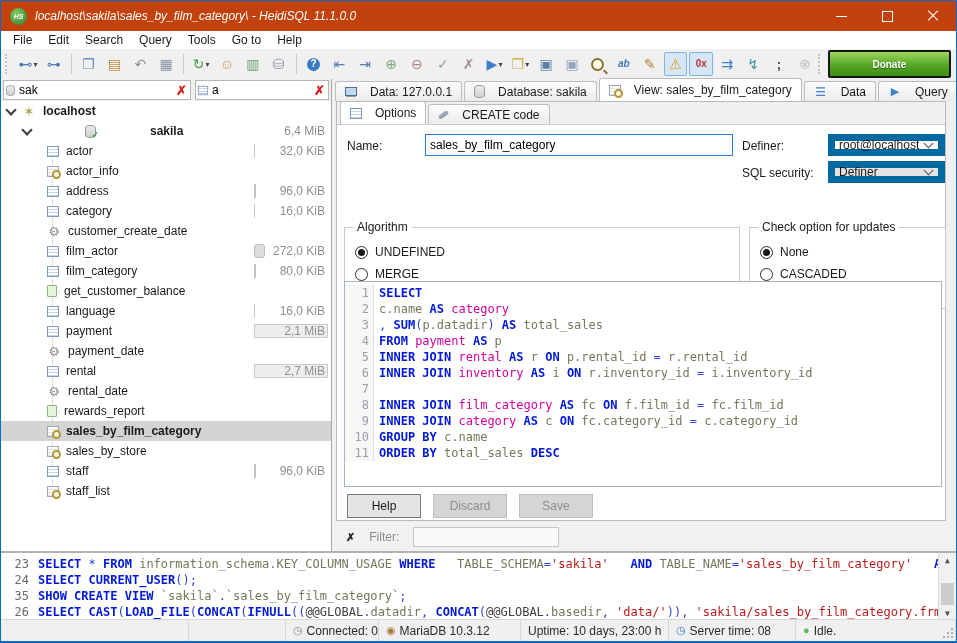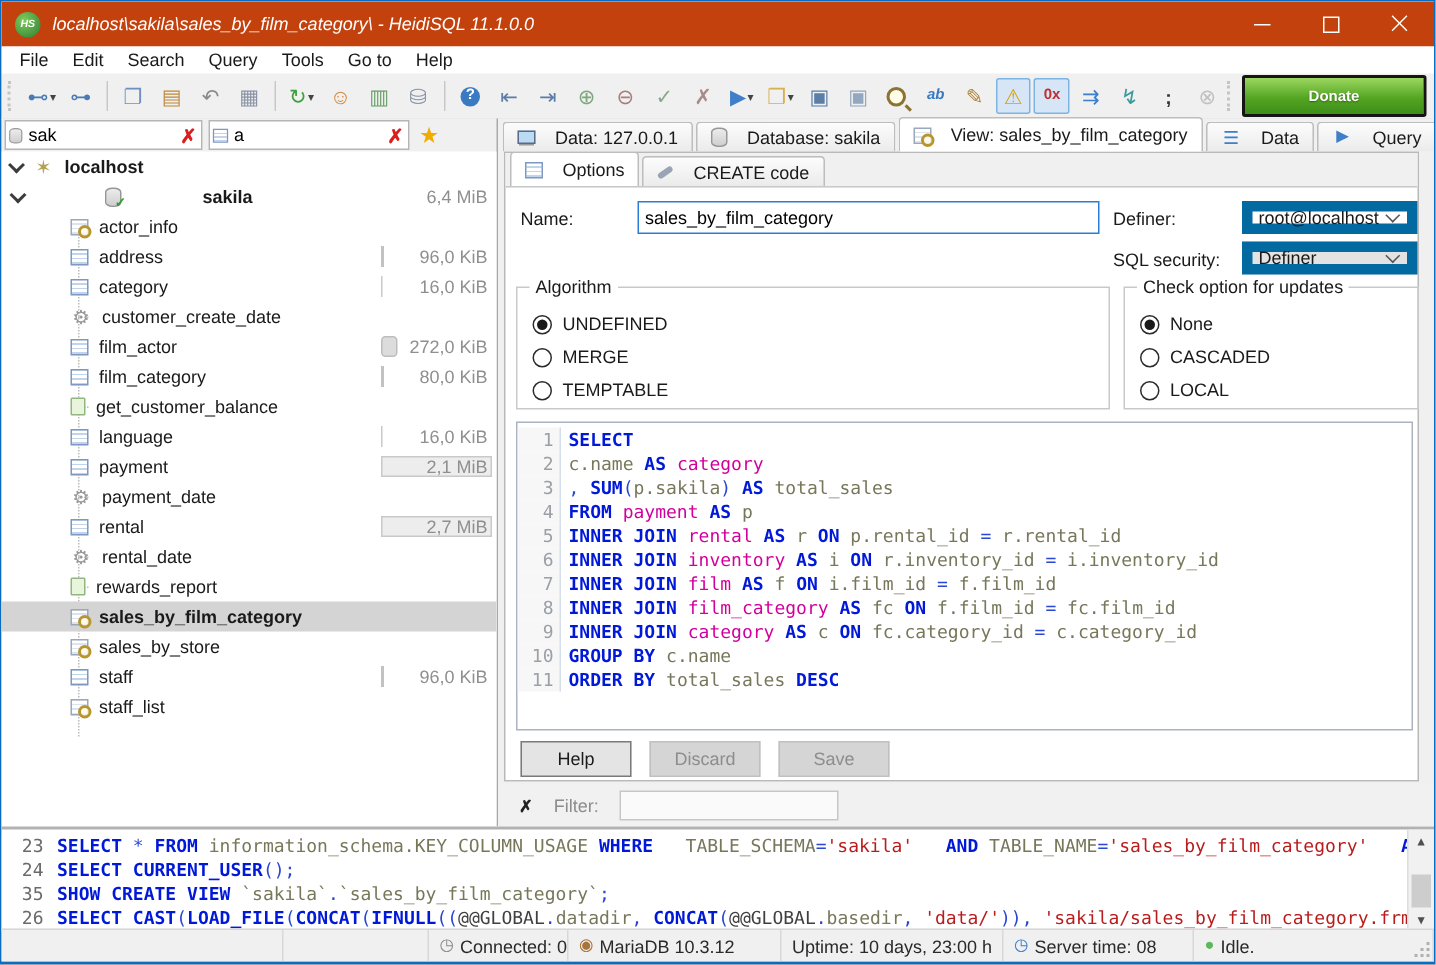--- a/index.html
+++ b/index.html
@@ -45,21 +45,21 @@
   
   .sidebar{position:absolute;top:78px;left:0;width:331px;height:472px;background:#f0f0f0;border-right:1px solid #a9a9a9;box-sizing:border-box;}
   .filterrow{height:22px;display:flex;align-items:center;}
   .fbox{position:relative;height:20px;background:#fff;border:1px solid #b5b5b5;box-sizing:border-box;display:flex;align-items:center;}
   .fbox input{border:0;outline:none;flex:1;font:12px "Liberation Sans",sans-serif;padding:0 2px;min-width:0;background:transparent;}
   .fclear{color:#d81e1e;font-weight:bold;font-size:13px;padding:0 3px;line-height:1;}
   .fstar{width:26px;height:20px;display:flex;align-items:center;justify-content:center;color:#f0ad00;font-size:15px;}
   .tree{position:absolute;top:22px;left:0;right:0;bottom:0;background:#fff;overflow:hidden;}
   .guides{position:absolute;left:51px;top:50px;height:340px;border-left:1px dotted #bcbcbc;}
   .trow{height:20px;display:flex;align-items:center;position:relative;white-space:nowrap;}
-  .trow.l0{padding-left:5px;} .trow.l1{padding-left:6px;gap:47px;} .trow.l2{padding-left:46px;}
+  .trow.l0{padding-left:5px;} .trow.l1{padding-left:21px;gap:47px;} .trow.l2{padding-left:46px;}
   .trow.l2::before{content:"";position:absolute;left:51px;top:10px;width:7px;border-top:1px dotted #bcbcbc;}
   .trow.sel{background:#d4d4d4;} .trow.sel .tlabel{font-weight:bold;}
   .trow.l0 .tlabel,.trow.l1 .tlabel{font-weight:bold;}
   .chev{width:6px;height:6px;border-right:2px solid #3c3c3c;border-bottom:2px solid #3c3c3c;transform:rotate(45deg);margin:-3px 7px 0 1px;flex:none;}
   .ticon{width:14px;height:13px;margin-right:7px;flex:none;position:relative;display:flex;align-items:center;justify-content:center;font-size:12px;}
   .i-tbl{width:12px;height:11px;box-sizing:border-box;border:1px solid #7d98c2;
          background:repeating-linear-gradient(to bottom,#fff 0 2px,#c3d4ea 2px 3px);}
   .i-view{width:12px;height:11px;box-sizing:border-box;border:1px solid #9aa8bc;
          background:repeating-linear-gradient(to bottom,#fff 0 2px,#dde4ee 2px 3px);}
   .i-view::after{content:"";position:absolute;width:5px;height:5px;border:2px solid #b8952e;border-radius:50%;right:-3px;bottom:-3px;background:rgba(255,252,235,.85);}
@@ -88,21 +88,21 @@
   .subtabs{height:22px;background:#f0f0f0;border-bottom:1px solid #c9c9c9;display:flex;align-items:flex-end;padding-left:3px;}
   
   .flabel{position:absolute;color:#1a1a1a;}
   .txtinput{position:absolute;box-sizing:border-box;height:22px;background:#fff;border:1px solid #2b7cd4;
             font:12px "Liberation Sans",sans-serif;padding:0 4px;outline:none;}
   .combo{position:absolute;box-sizing:border-box;height:22px;border:7px solid #0369a1;background:#fff;
          display:flex;align-items:center;padding:0 4px;}
   .combo.gray{background:#e3e3e3;}
   .combo .cv{flex:1;}
   .combo .carr{width:6px;height:6px;border-right:1px solid #555;border-bottom:1px solid #555;transform:rotate(45deg);margin:-3px 2px 0 0;}
-  .gb{position:absolute;border:1px solid #c9c9c9;box-sizing:border-box;}
+  .gb{position:absolute;border:1px solid #c9c9c9;box-sizing:border-box;margin-top:36px;}
   .gb .legend{position:absolute;top:-8px;left:8px;background:#fff;padding:0 4px;}
   .gb .row{display:flex;align-items:center;height:22px;margin-left:10px;}
   .gb .row:first-of-type{margin-top:13px;}
   .rad{width:13px;height:13px;box-sizing:border-box;border:1px solid #2b2b2b;border-radius:50%;background:#fff;margin-right:7px;position:relative;flex:none;}
   .rad.on::after{content:"";position:absolute;left:2px;top:2px;right:2px;bottom:2px;background:#1a1a1a;border-radius:50%;}
   
   .codearea{font-family:"DejaVu Sans Mono",monospace;font-size:12px;line-height:16px;overflow:hidden;}
   .editor{position:absolute;left:7px;top:179px;width:598px;height:206px;border:1px solid #a9b4c0;box-sizing:border-box;background:#fff;padding-top:3px;}
   .cl{display:flex;white-space:pre;}
   .ln{width:24px;flex:none;text-align:right;color:#9aa0a6;padding-right:4px;background:#f7f7f7;border-right:1px solid #d4dfeb;}
@@ -260,21 +260,21 @@
       </span>
       <span class="tbtn dis">
         <span class="tg" style="color: rgb(154, 154, 154);">⊗</span>
       </span>
       <span class="grip" style="margin-left:auto;"></span>
       <div class="donate">Donate</div>
     </div>
 
   <div class="sidebar">
     <div class="filterrow">
-      <div class="fbox" style="margin-left:2px;width:132px;">
+      <div class="fbox" style="margin-left:2px;width:188px;">
         <span class="ticon i-db" style="transform:scale(.8);margin:0 1px;"></span>
         <input value="sak" style="">
         <span class="fclear">✗</span>
       </div>
       <div class="fbox" style="margin-left:4px;width:134px;">
         <span class="ticon i-tbl" style="transform:scale(.85);margin:0 1px;"></span>
         <input value="a" style="">
         <span class="fclear">✗</span>
       </div>
       <div class="fstar">★</div>
@@ -286,20 +286,26 @@
           <span class="ticon i-srv">✶</span>
           <span class="tlabel">localhost</span>
         </div>
         <div class="trow l1">
           <span class="chev"></span>
           <span class="ticon i-db checked"></span>
           <span class="tlabel">sakila</span>
           <span class="tsize">6,4 MiB</span>
         </div>
         <div class="trow l2">
+          <span class="ticon i-tbl"></span>
+          <span class="tlabel">actor</span>
+          <span class="szbar line1"></span>
+          <span class="tsize">32,0 KiB</span>
+        </div>
+        <div class="trow l2">
           <span class="ticon i-view"></span>
           <span class="tlabel">actor_info</span>
         </div>
         <div class="trow l2">
           <span class="ticon i-tbl"></span>
           <span class="tlabel">address</span>
           <span class="szbar line2"></span>
           <span class="tsize">96,0 KiB</span>
         </div>
         <div class="trow l2">
@@ -459,25 +465,25 @@
           </div>
           <div class="row">
             <span class="rad"></span>
             <span>LOCAL</span>
           </div>
         </div>
 
       <div class="editor codearea" id="editor">
           <div class="cl"><span class="ln">1</span><span class="ct"><span class="sg-k">SELECT</span></span></div>
           <div class="cl"><span class="ln">2</span><span class="ct"><span class="sg-i">c.name </span><span class="sg-k">AS </span><span class="sg-t">category</span></span></div>
-          <div class="cl"><span class="ln">3</span><span class="ct"><span class="sg-y">, </span><span class="sg-k">SUM</span><span class="sg-y">(</span><span class="sg-i">p.sakila</span><span class="sg-y">) </span><span class="sg-k">AS </span><span class="sg-i">total_sales</span></span></div>
+          <div class="cl"><span class="ln">3</span><span class="ct"><span class="sg-y">, </span><span class="sg-k">SUM</span><span class="sg-y">(</span><span class="sg-i">p.datadir</span><span class="sg-y">) </span><span class="sg-k">AS </span><span class="sg-i">total_sales</span></span></div>
           <div class="cl"><span class="ln">4</span><span class="ct"><span class="sg-k">FROM </span><span class="sg-t">payment </span><span class="sg-k">AS </span><span class="sg-i">p</span></span></div>
           <div class="cl"><span class="ln">5</span><span class="ct"><span class="sg-k">INNER JOIN </span><span class="sg-t">rental </span><span class="sg-k">AS </span><span class="sg-i">r </span><span class="sg-k">ON </span><span class="sg-i">p.rental_id </span><span class="sg-y">= </span><span class="sg-i">r.rental_id</span></span></div>
           <div class="cl"><span class="ln">6</span><span class="ct"><span class="sg-k">INNER JOIN </span><span class="sg-t">inventory </span><span class="sg-k">AS </span><span class="sg-i">i </span><span class="sg-k">ON </span><span class="sg-i">r.inventory_id </span><span class="sg-y">= </span><span class="sg-i">i.inventory_id</span></span></div>
-          <div class="cl"><span class="ln">7</span><span class="ct"><span class="sg-k">INNER JOIN </span><span class="sg-t">film </span><span class="sg-k">AS </span><span class="sg-i">f </span><span class="sg-k">ON </span><span class="sg-i">i.film_id </span><span class="sg-y">= </span><span class="sg-i">f.film_id</span></span></div>
+          <div class="cl"><span class="ln">7</span></div>
           <div class="cl"><span class="ln">8</span><span class="ct"><span class="sg-k">INNER JOIN </span><span class="sg-t">film_category </span><span class="sg-k">AS </span><span class="sg-i">fc </span><span class="sg-k">ON </span><span class="sg-i">f.film_id </span><span class="sg-y">= </span><span class="sg-i">fc.film_id</span></span></div>
           <div class="cl"><span class="ln">9</span><span class="ct"><span class="sg-k">INNER JOIN </span><span class="sg-t">category </span><span class="sg-k">AS </span><span class="sg-i">c </span><span class="sg-k">ON </span><span class="sg-i">fc.category_id </span><span class="sg-y">= </span><span class="sg-i">c.category_id</span></span></div>
           <div class="cl"><span class="ln">10</span><span class="ct"><span class="sg-k">GROUP BY </span><span class="sg-i">c.name</span></span></div>
           <div class="cl"><span class="ln">11</span><span class="ct"><span class="sg-k">ORDER BY </span><span class="sg-i">total_sales </span><span class="sg-k">DESC</span></span></div>
         </div>
 
       <div class="btnrow">
         <div class="pbtn">Help</div>
         <div class="pbtn dis">Discard</div>
         <div class="pbtn dis">Save</div>

